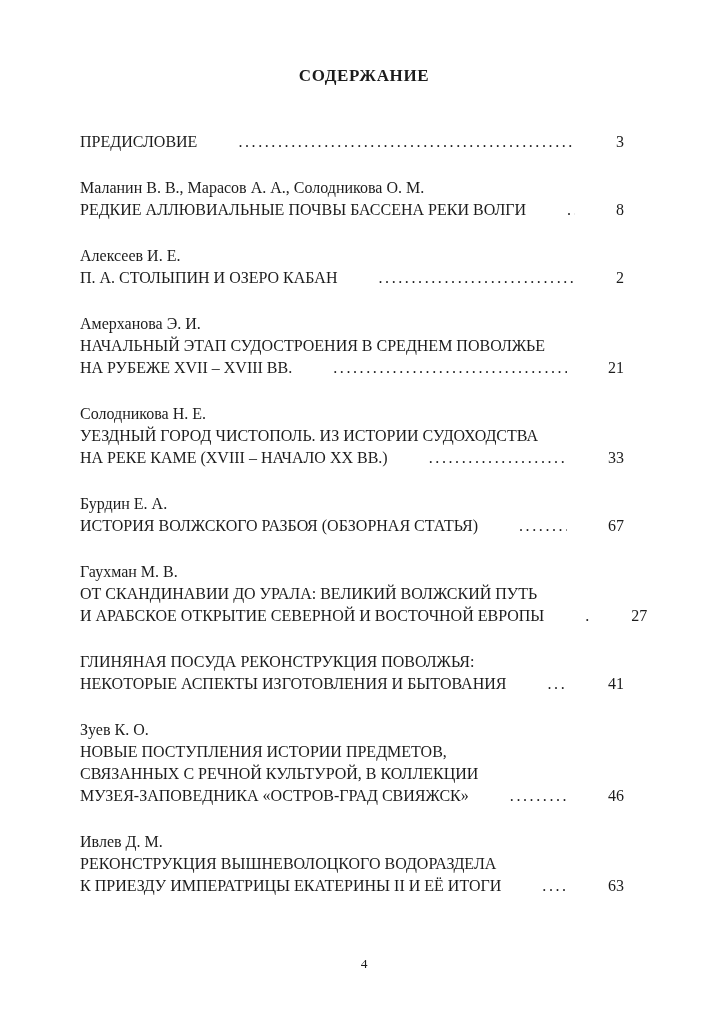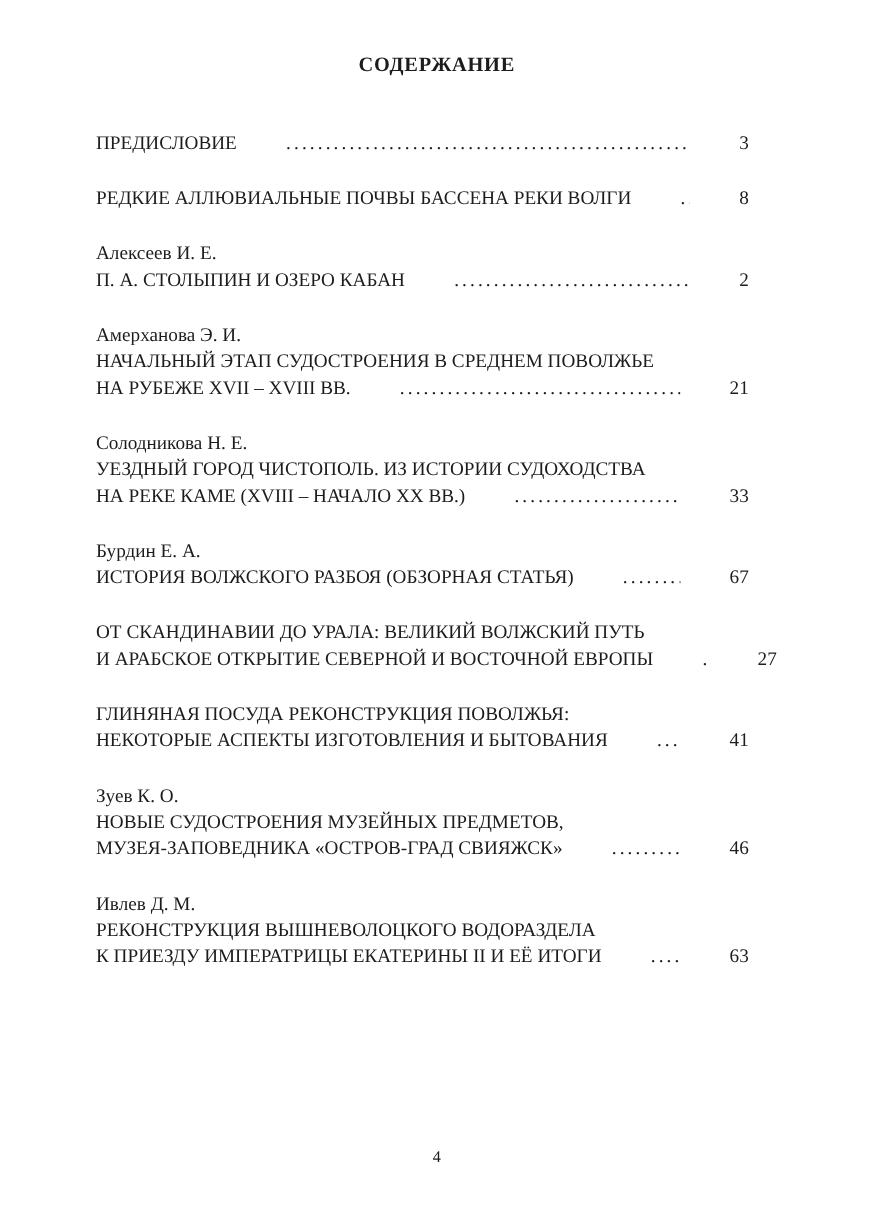--- a/index.html
+++ b/index.html
@@ -8,21 +8,21 @@
     width: 728px;
     height: 1024px;
     position: relative;
     font-family: "Liberation Serif", serif;
     color: #1c1c1c;
     overflow: hidden;
   }
   .page {
     position: absolute;
     inset: 0;
-    padding-top: 44px;
+    padding-top: 66px;
   }
   .doc-title {
     text-align: center;
     font-size: 17px;
     font-weight: bold;
     letter-spacing: 0.6px;
     margin-bottom: 45px;
   }
   .entries {
     margin-left: 80px;
@@ -66,20 +66,21 @@
 
   <div class="entries" id="entries">
       <div class="entry">
         <div class="title-line with-leader">
           <span class="tl-text">ПРЕДИСЛОВИЕ</span>
           <span class="dots">............................................................................................................................................</span>
           <span class="pgnum">3</span>
         </div>
       </div>
       <div class="entry">
+        <div class="author-line">Маланин В. В., Марасов А. А., Солодникова О. М.</div>
         <div class="title-line with-leader">
           <span class="tl-text">РЕДКИЕ АЛЛЮВИАЛЬНЫЕ ПОЧВЫ БАССЕНА РЕКИ ВОЛГИ</span>
           <span class="dots">............................................................................................................................................</span>
           <span class="pgnum">8</span>
         </div>
       </div>
       <div class="entry">
         <div class="author-line">Алексеев И. Е.</div>
         <div class="title-line with-leader">
           <span class="tl-text">П. А. СТОЛЫПИН И ОЗЕРО КАБАН</span>
@@ -107,38 +108,40 @@
       </div>
       <div class="entry">
         <div class="author-line">Бурдин Е. А.</div>
         <div class="title-line with-leader">
           <span class="tl-text">ИСТОРИЯ ВОЛЖСКОГО РАЗБОЯ (ОБЗОРНАЯ СТАТЬЯ)</span>
           <span class="dots">............................................................................................................................................</span>
           <span class="pgnum">67</span>
         </div>
       </div>
       <div class="entry">
+        <div class="author-line">Гаухман М. В.</div>
         <div class="title-line"><span class="tl-text">ОТ СКАНДИНАВИИ ДО УРАЛА: ВЕЛИКИЙ ВОЛЖСКИЙ ПУТЬ</span></div>
         <div class="title-line with-leader">
           <span class="tl-text">И АРАБСКОЕ ОТКРЫТИЕ СЕВЕРНОЙ И ВОСТОЧНОЙ ЕВРОПЫ</span>
           <span class="dots">............................................................................................................................................</span>
           <span class="pgnum">27</span>
         </div>
       </div>
       <div class="entry">
         <div class="title-line"><span class="tl-text">ГЛИНЯНАЯ ПОСУДА РЕКОНСТРУКЦИЯ ПОВОЛЖЬЯ:</span></div>
         <div class="title-line with-leader">
           <span class="tl-text">НЕКОТОРЫЕ АСПЕКТЫ ИЗГОТОВЛЕНИЯ И БЫТОВАНИЯ</span>
           <span class="dots">............................................................................................................................................</span>
           <span class="pgnum">41</span>
         </div>
       </div>
       <div class="entry">
         <div class="author-line">Зуев К. О.</div>
-        <div class="title-line"><span class="tl-text">НОВЫЕ СУДОСТРОЕНИЯ МУЗЕЙНЫХ ПРЕДМЕТОВ,</span></div>
+        <div class="title-line"><span class="tl-text">НОВЫЕ ПОСТУПЛЕНИЯ ИСТОРИИ ПРЕДМЕТОВ,</span></div>
+        <div class="title-line"><span class="tl-text">СВЯЗАННЫХ С РЕЧНОЙ КУЛЬТУРОЙ, В КОЛЛЕКЦИИ</span></div>
         <div class="title-line with-leader">
           <span class="tl-text">МУЗЕЯ-ЗАПОВЕДНИКА «ОСТРОВ-ГРАД СВИЯЖСК»</span>
           <span class="dots">............................................................................................................................................</span>
           <span class="pgnum">46</span>
         </div>
       </div>
       <div class="entry">
         <div class="author-line">Ивлев Д. М.</div>
         <div class="title-line"><span class="tl-text">РЕКОНСТРУКЦИЯ ВЫШНЕВОЛОЦКОГО ВОДОРАЗДЕЛА</span></div>
         <div class="title-line with-leader">

